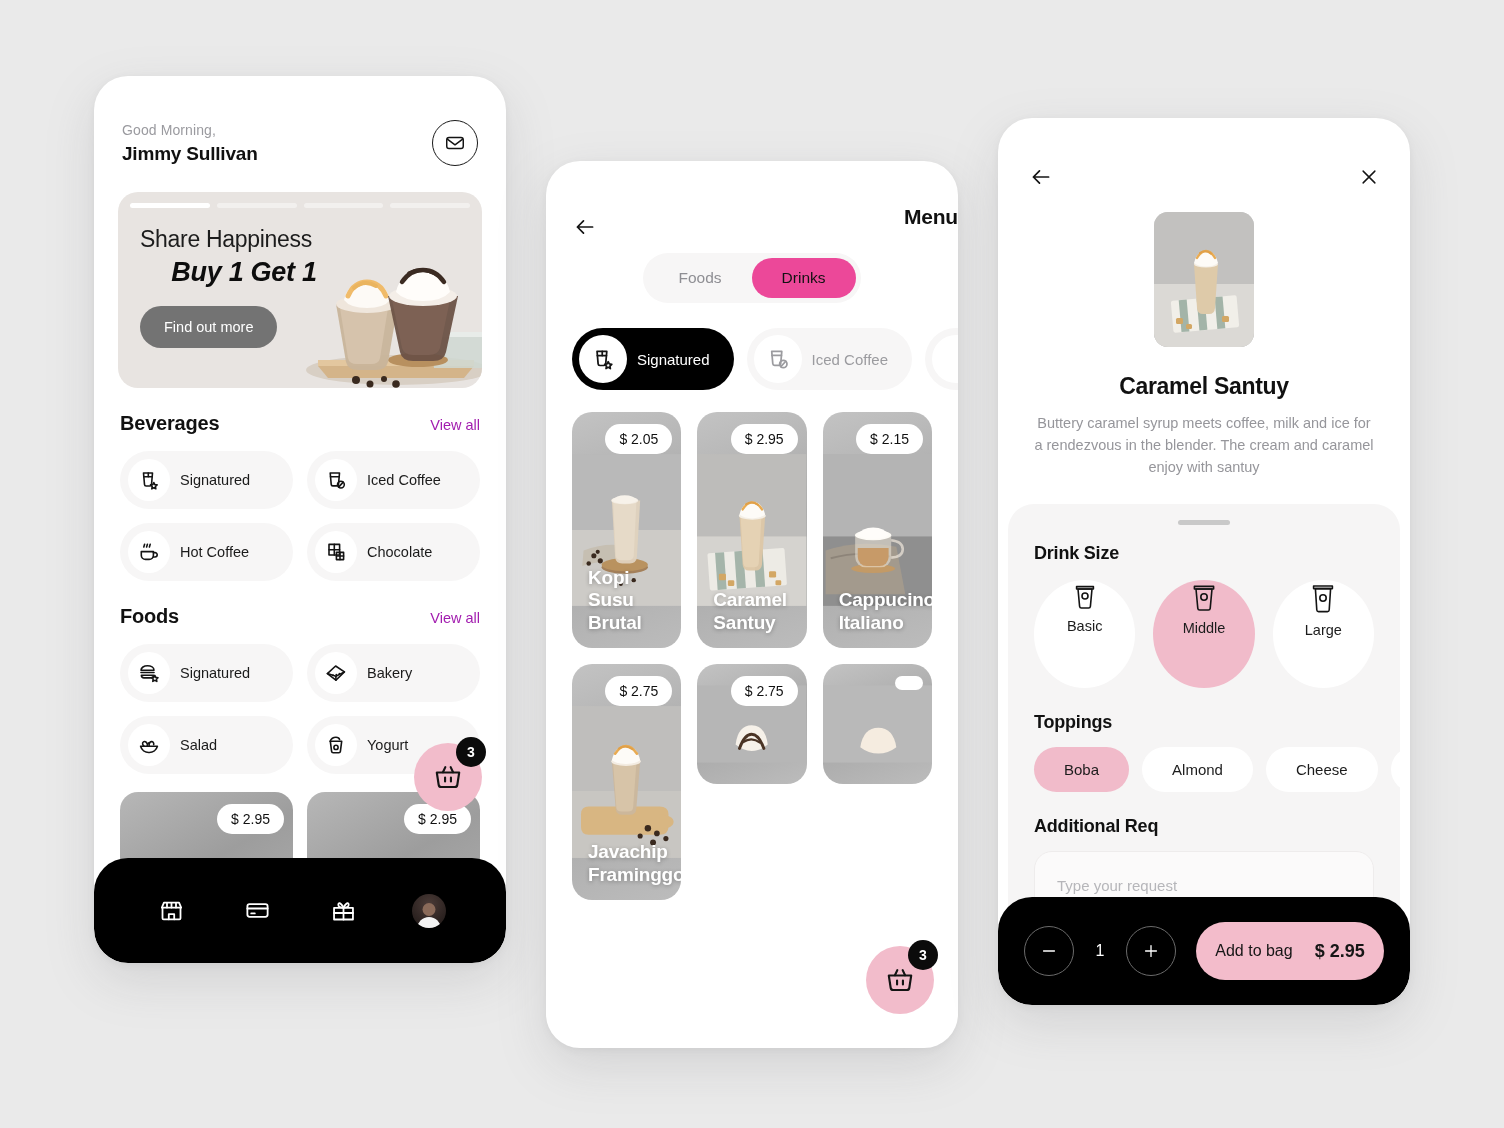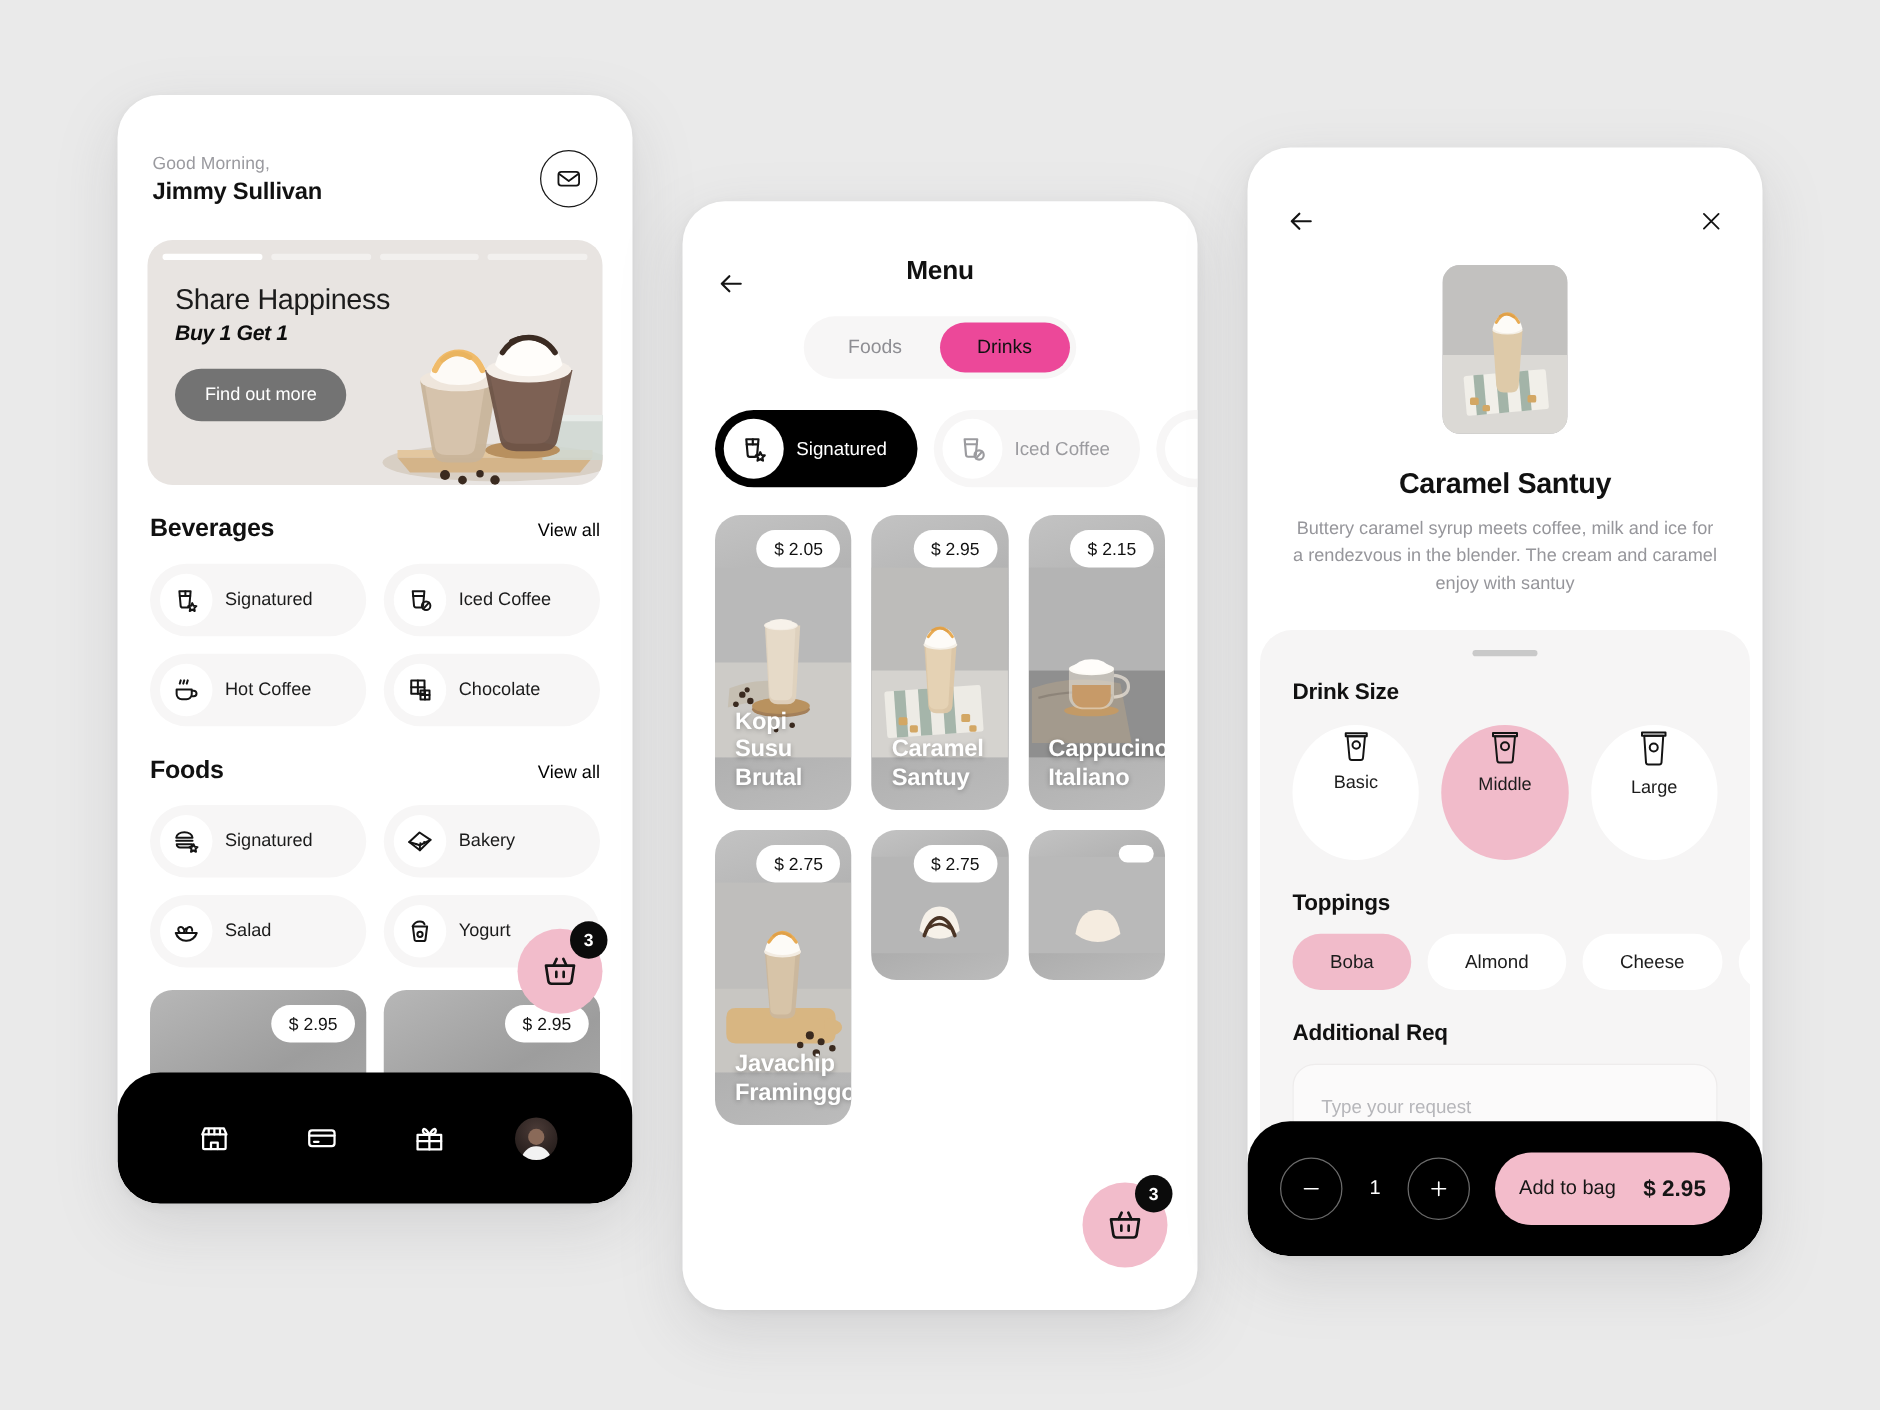--- a/index.html
+++ b/index.html
@@ -43,34 +43,34 @@
     height: 196px;
     border-radius: 20px;
     background: #e8e4e1;
     overflow: hidden;
   }
   .banner-progress { display: flex; gap: 7px; padding: 11px 12px 0 12px; }
   .banner-progress span { flex: 1; height: 5px; border-radius: 3px; background: rgba(255,255,255,.45); }
   .banner-progress span.on { background: #ffffff; }
   .banner-copy { position: relative; z-index: 3; padding: 18px 0 0 22px; width: 230px; }
   .banner-title { font-size: 23px; color: #1c1c1c; letter-spacing: -.3px; }
-  .banner-sub { font-size: 17px; font-weight: 700; font-style: italic; color: #0d0d0d; margin-top: 4px; letter-spacing: -.3px; }
+  .banner-sub { font-size: 27px; font-weight: 700; font-style: italic; color: #0d0d0d; margin-top: 4px; letter-spacing: -.3px; text-align: center; }
   .banner-cta {
     margin-top: 18px; display: inline-flex; align-items: center; justify-content: center;
     background: #737373; color: #fff; border-radius: 24px;
     padding: 13px 24px; font-size: 14.5px; font-weight: 500;
   }
   .banner-art { position: absolute; right: -6px; bottom: 0; width: 210px; height: 168px; z-index: 2; }
 
   .sec-head {
     display: flex; align-items: baseline; justify-content: space-between;
     padding: 24px 26px 0 26px;
   }
   .sec-title { font-size: 20px; font-weight: 700; color: #111; letter-spacing: -.2px; }
-  .sec-link { font-size: 14.5px; color: #000000; }
+  .sec-link { font-size: 14.5px; color: #a21caf; }
 
   .cat-grid { display: grid; grid-template-columns: 1fr 1fr; gap: 14px; padding: 16px 26px 0 26px; }
   .cat-pill {
     display: flex; align-items: center; gap: 10px;
     background: #f7f6f6; border-radius: 30px;
     height: 58px; padding: 0 8px 0 8px;
   }
   .cat-ico {
     width: 42px; height: 42px; border-radius: 50%; background: #fff;
     display: flex; align-items: center; justify-content: center; flex: 0 0 42px;
@@ -120,21 +120,21 @@
     content: ""; position: absolute; left: 50%; top: 9px; transform: translateX(-50%);
     width: 13px; height: 13px; border-radius: 50%; background: #8a6a59; z-index: 2;
   }
 
   
   .menu-head {
     display: flex; align-items: center; padding: 44px 26px 0 26px; position: relative; height: 88px;
   }
   .menu-title {
     position: absolute; left: 0; right: 0; top: 44px;
-    text-align: center; font-size: 21px; font-weight: 700; color: #111; letter-spacing: -.2px;
+    text-align: right; font-size: 21px; font-weight: 700; color: #111; letter-spacing: -.2px;
   }
   .seg-wrap { display: flex; justify-content: center; margin-top: 4px; }
   .seg {
     display: inline-flex; background: #f7f6f6; border-radius: 26px; padding: 5px;
   }
   .seg-item { padding: 11px 30px; border-radius: 22px; font-size: 15.5px; color: #8e8e93; }
   .seg-item.on { background: #ec4899; color: #121212; font-weight: 500; }
 
   .chips-row {
     display: flex; gap: 13px; padding: 25px 0 0 26px; overflow: hidden;

